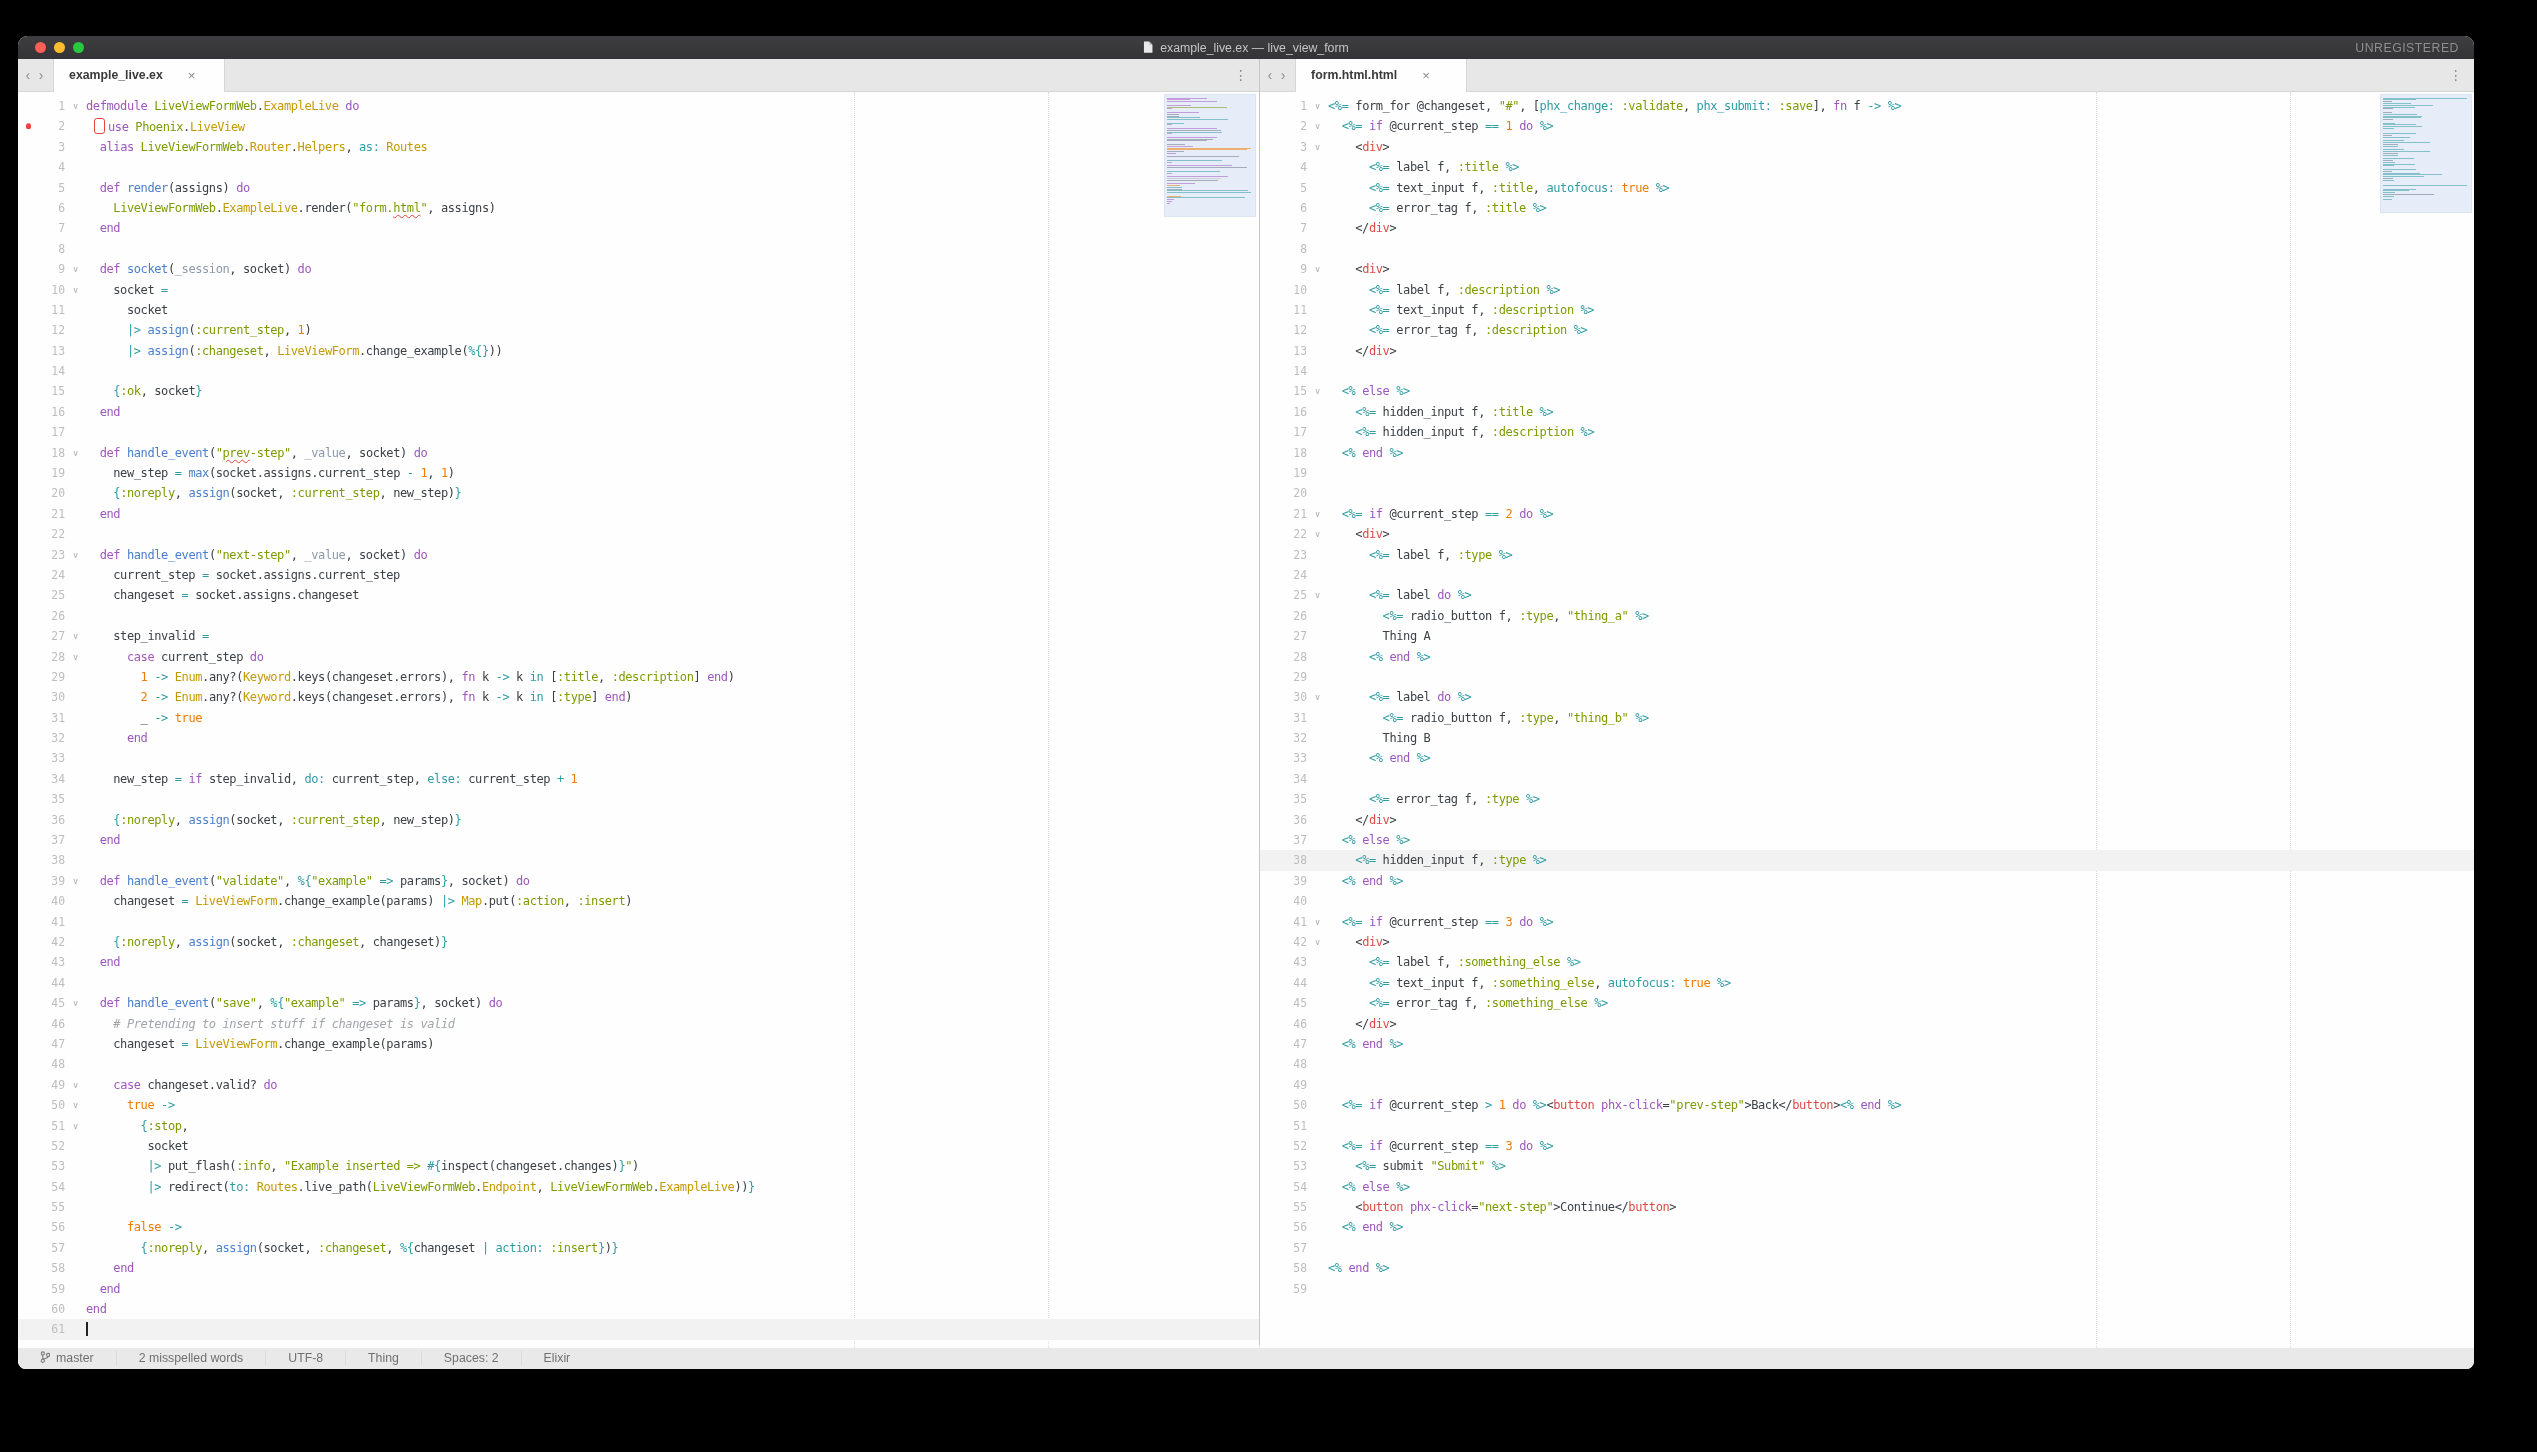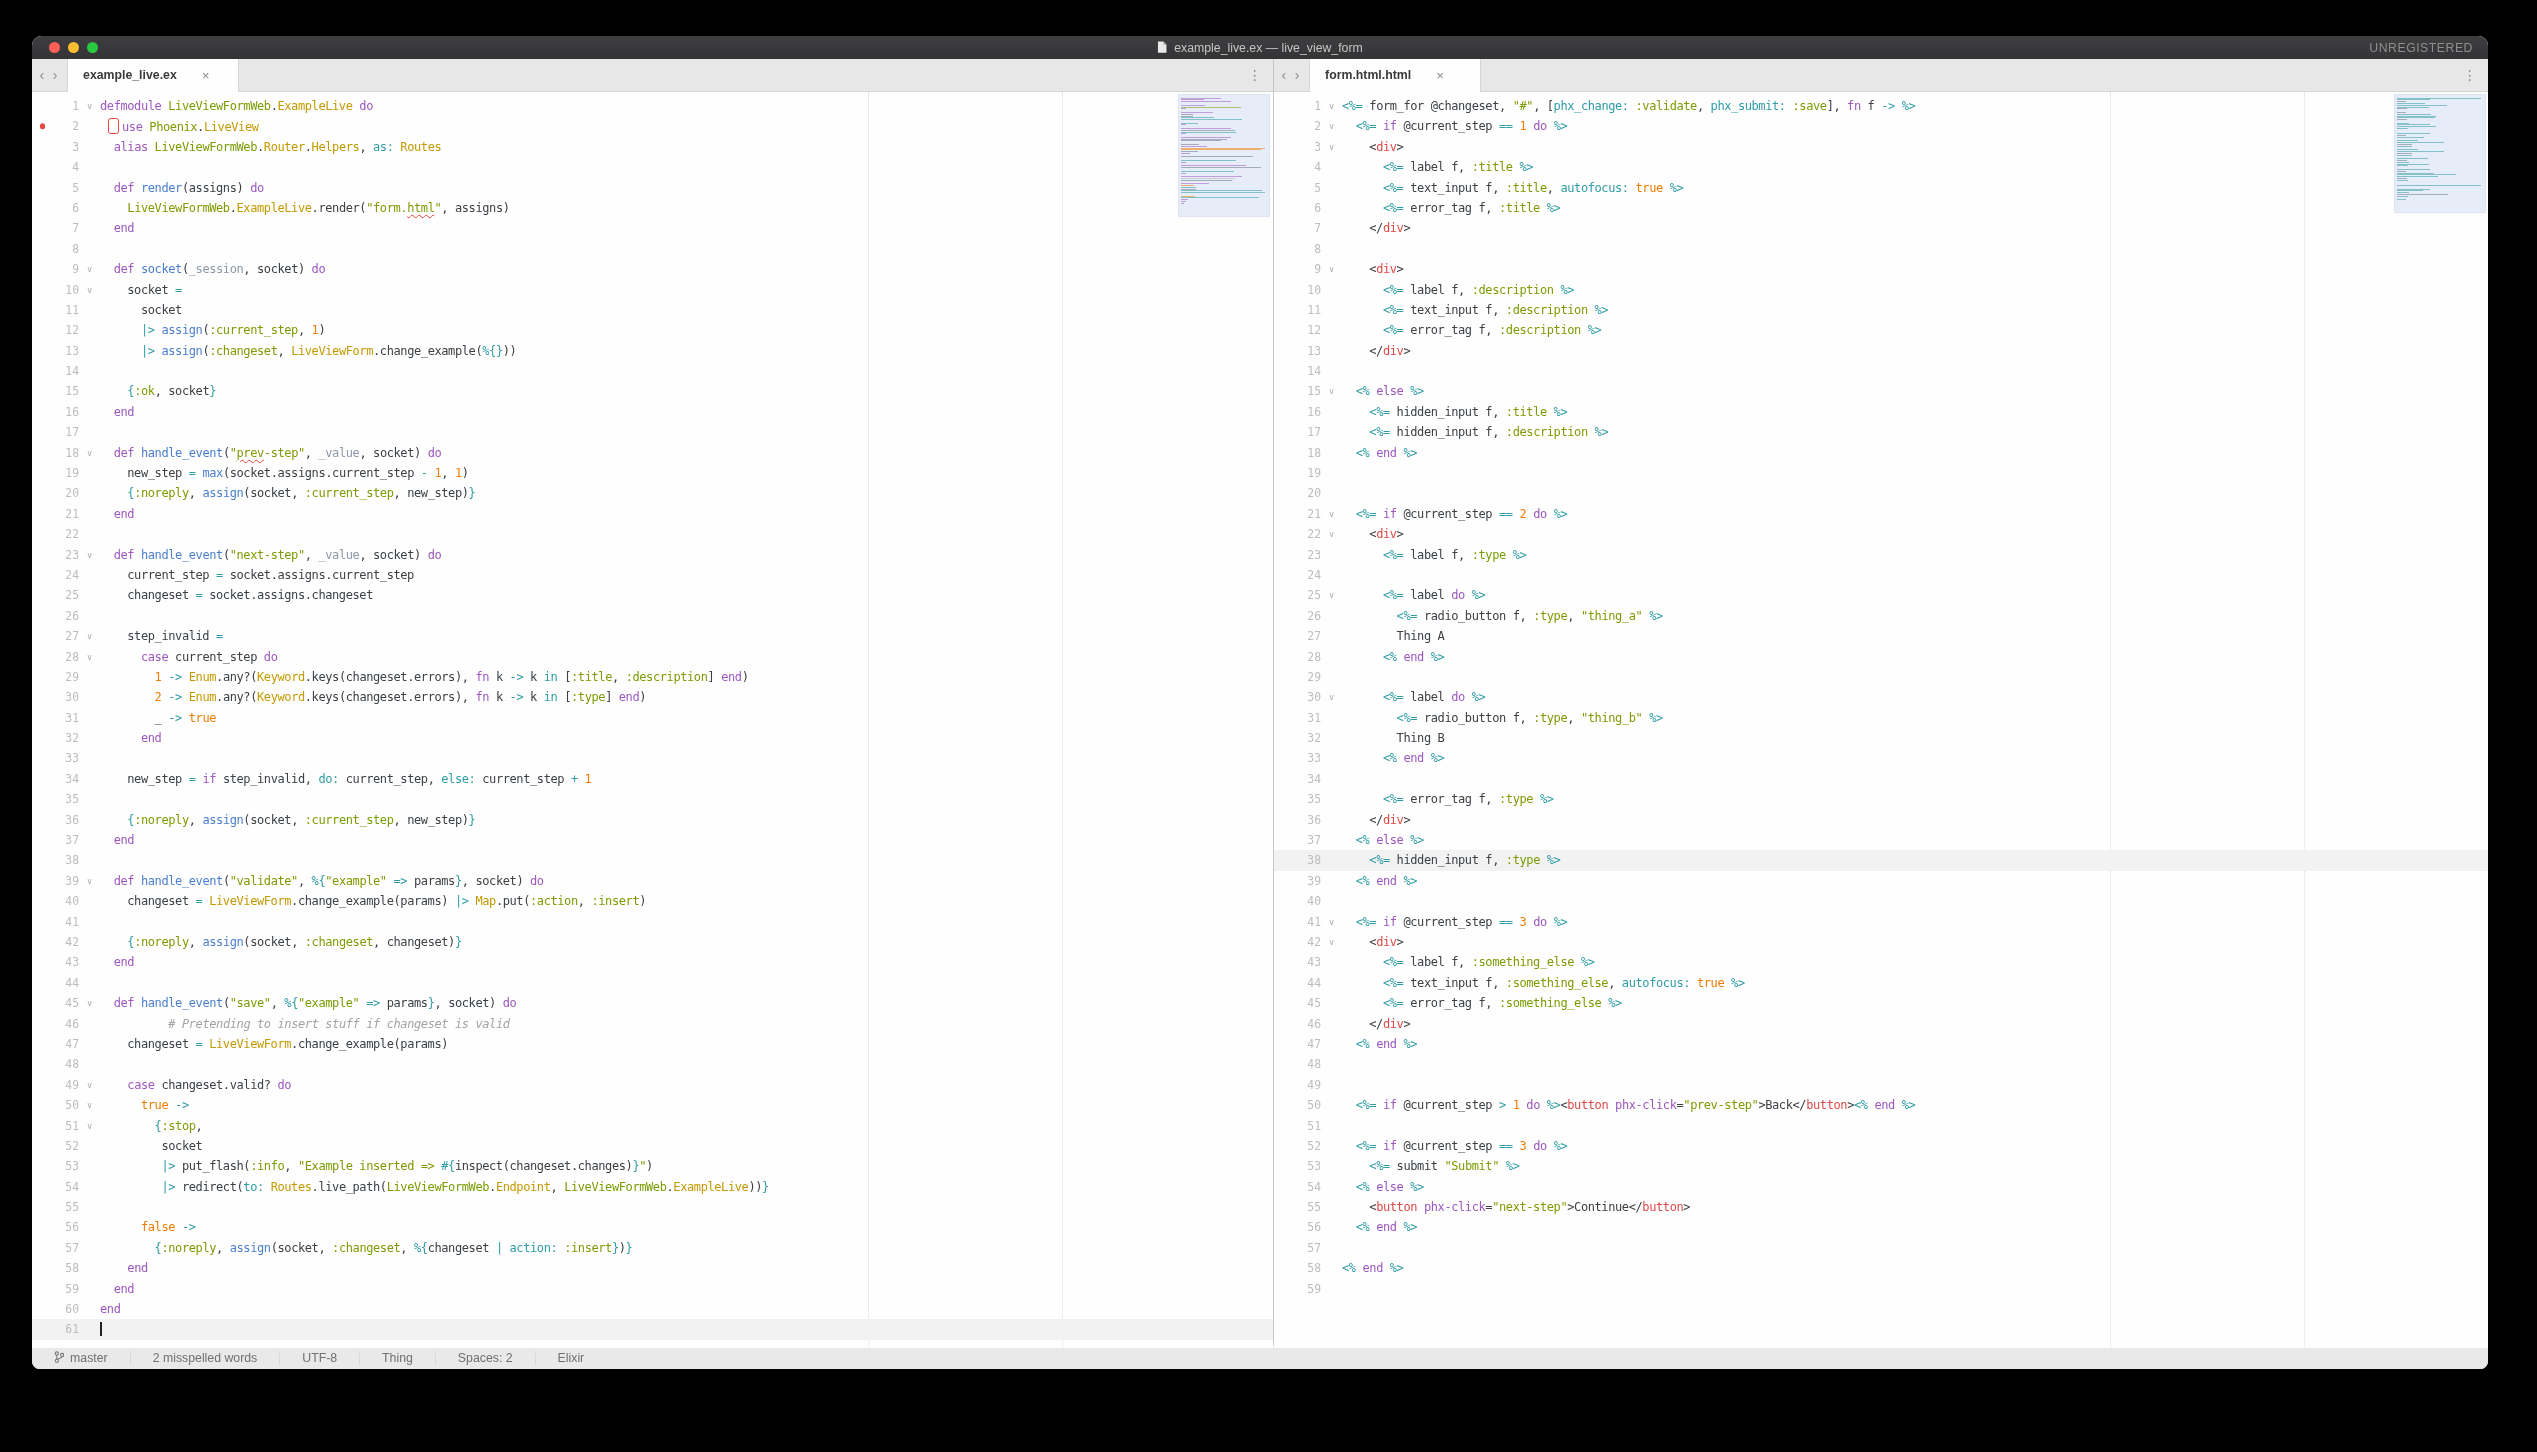--- a/index.html
+++ b/index.html
@@ -1,18 +1,18 @@
 <!DOCTYPE html>
 <html style="font-size:15px"><head>
 <meta charset="utf-8">
 <style>
   html,body{margin:0;padding:0;background:#000;}
   #canvas{position:relative;width:2538px;height:1452px;background:#000;overflow:hidden;
           font-family:"Liberation Sans","DejaVu Sans",sans-serif;}
-  #window{position:absolute;left:32px;top:36px;width:2456px;height:1333px;background:#FDFDFD;
+  #window{position:absolute;left:18px;top:36px;width:2456px;height:1333px;background:#FDFDFD;
           border-radius:9.5px 9.5px 7.6px 7.6px;overflow:hidden;box-shadow:0 17px 57px rgba(0,0,0,.7);}
   
   #titlebar{position:relative;height:23px;background:linear-gradient(#3E3E40,#343436);
             display:flex;align-items:center;justify-content:center;}
   .lights{position:absolute;left:17px;top:0;height:100%;display:flex;align-items:center;gap:7.6px;}
   .light{width:11.4px;height:11.4px;border-radius:50%;}
   .light.red{background:#FF5F57;}.light.yellow{background:#FEBC2E;}.light.green{background:#28C840;}
   .wtitle{display:flex;align-items:center;gap:6.6px;color:#C4C4C4;font-size:12.3px;}
   .unreg{position:absolute;right:15px;top:0;height:100%;display:flex;align-items:center;
          color:#8E8E8E;font-size:12.3px;letter-spacing:0.5px;}
@@ -38,21 +38,21 @@
        font-family:"DejaVu Sans Mono",monospace;font-size:11.4px;flex:0 0 auto;}
   .fold{display:inline-block;width:21px;text-align:center;color:#AFAFAF;font-size:8.5px;flex:0 0 auto;}
   .code{white-space:pre;font-family:"DejaVu Sans Mono",monospace;font-size:12px;letter-spacing:-0.4px;color:#3C4146;}
   .gdot{position:absolute;left:7.6px;top:50%;transform:translateY(-50%);width:5.7px;height:5.7px;
         border-radius:50%;background:#E8453C;}
   .caret{display:inline-block;width:1.9px;height:14.2px;background:#222;vertical-align:-2.8px;}
   .boxmark{display:inline-block;width:9.5px;height:14.2px;border:1.3px solid #E8453C;border-radius:2.8px;
            margin:0 2.8px 0 0.9px;vertical-align:-2.8px;}
   
   .d{color:#3C4146;} .k{color:#9D58BE;} .b{color:#4A7FCB;} .s{color:#7C9B00;} .y{color:#C39A02;}
-  .t{color:#2F9CA4;} .o{color:#EF7C00;} .r{color:#DD4A48;} .c{color:#A0A4A8;font-style:italic;margin-left:41px;}
+  .t{color:#2F9CA4;} .o{color:#EF7C00;} .r{color:#DD4A48;} .c{color:#A0A4A8;font-style:italic;}
   .v{color:#8C99A8;}
   .sq{text-decoration:underline;text-decoration-style:wavy;text-decoration-color:#E8453C;
       text-decoration-thickness:0.9px;text-underline-offset:1.9px;text-align:center;}
   .ruler{position:absolute;top:0;bottom:0;border-left:0.9px dotted #DCDCDC;}
   .minimap{position:absolute;top:1.9px;width:92px;background:#E7EDF8;border:0.9px solid #DCE4F2;
            padding:2.8px 1.9px;box-sizing:border-box;}
   .mbar{height:0.9px;margin-bottom:0.9px;opacity:.55;}
   
   #statusbar{height:25px;border-top:0.9px solid #CACACA;background:#E9E9E9;display:flex;
              align-items:center;color:#707070;font-size:12.3px;}

